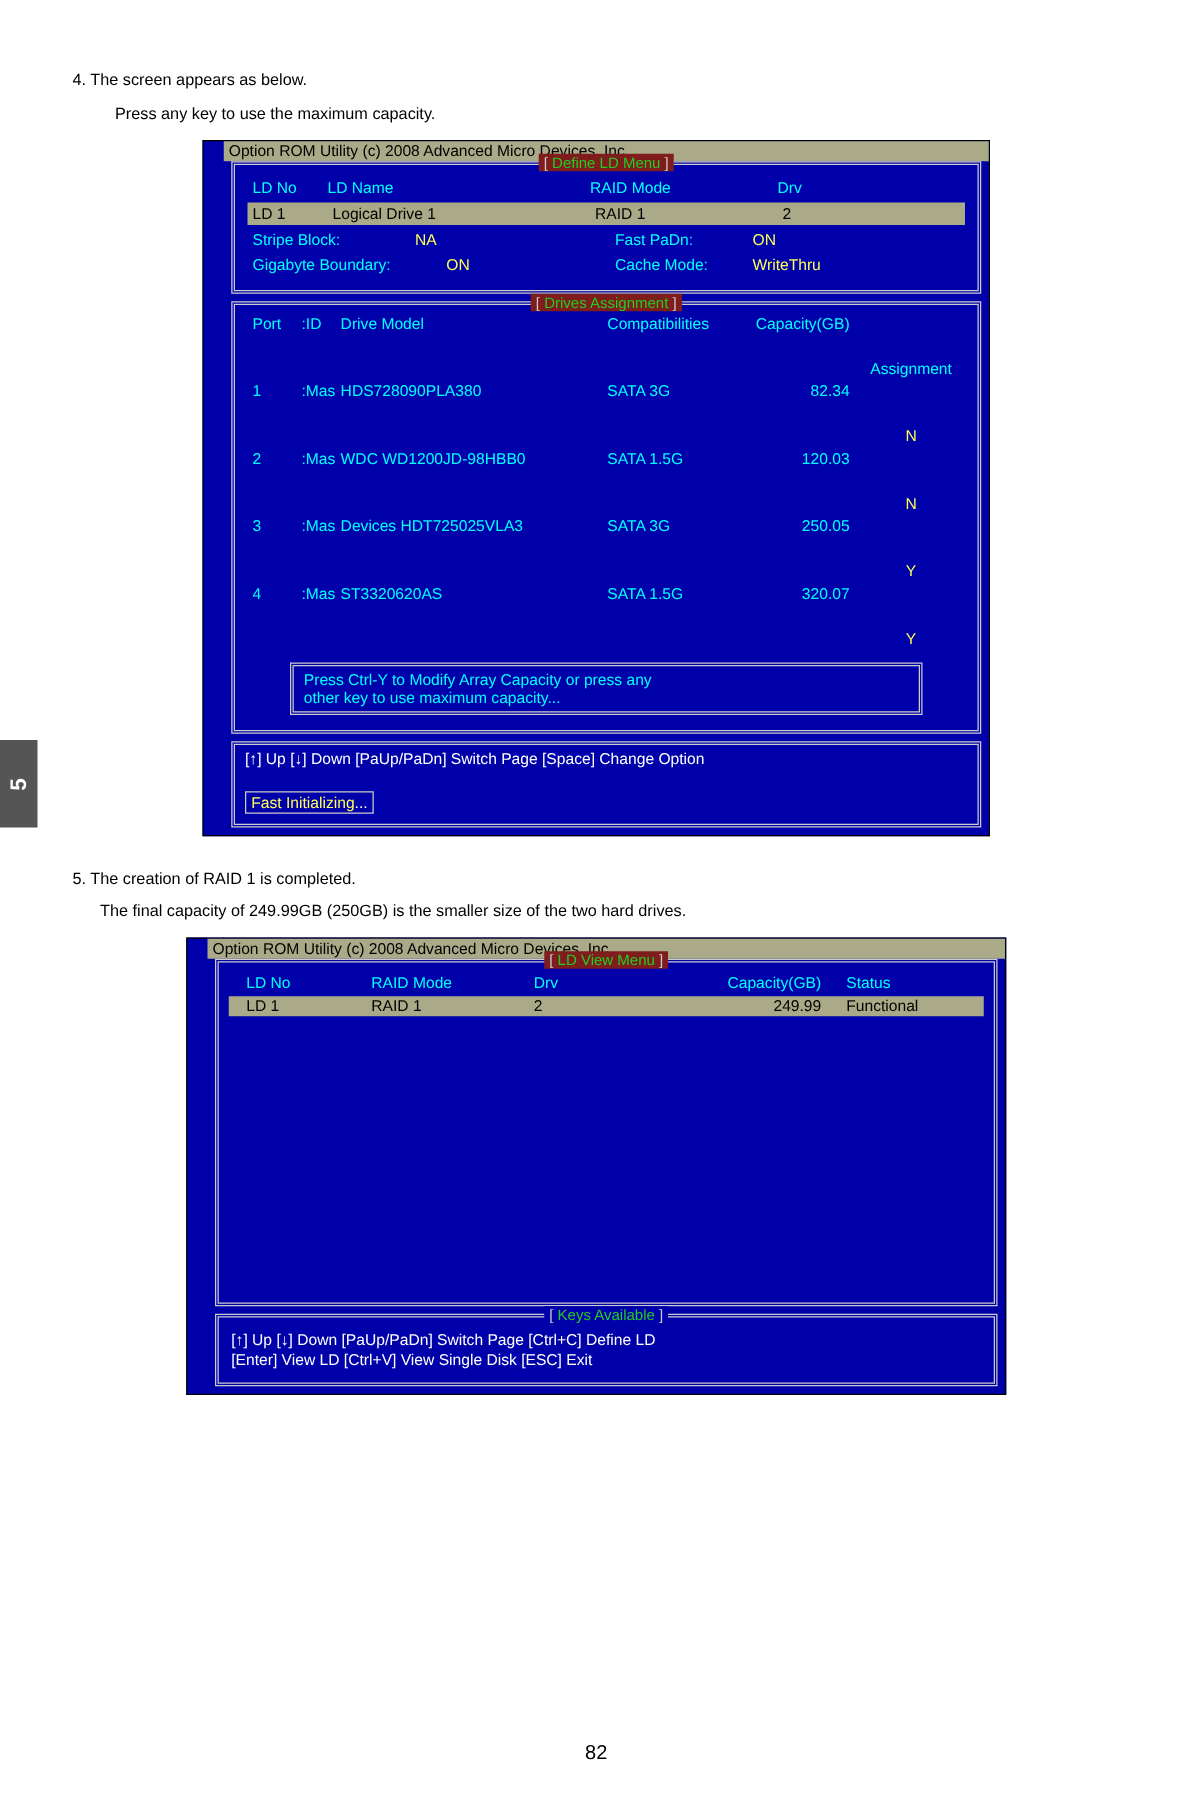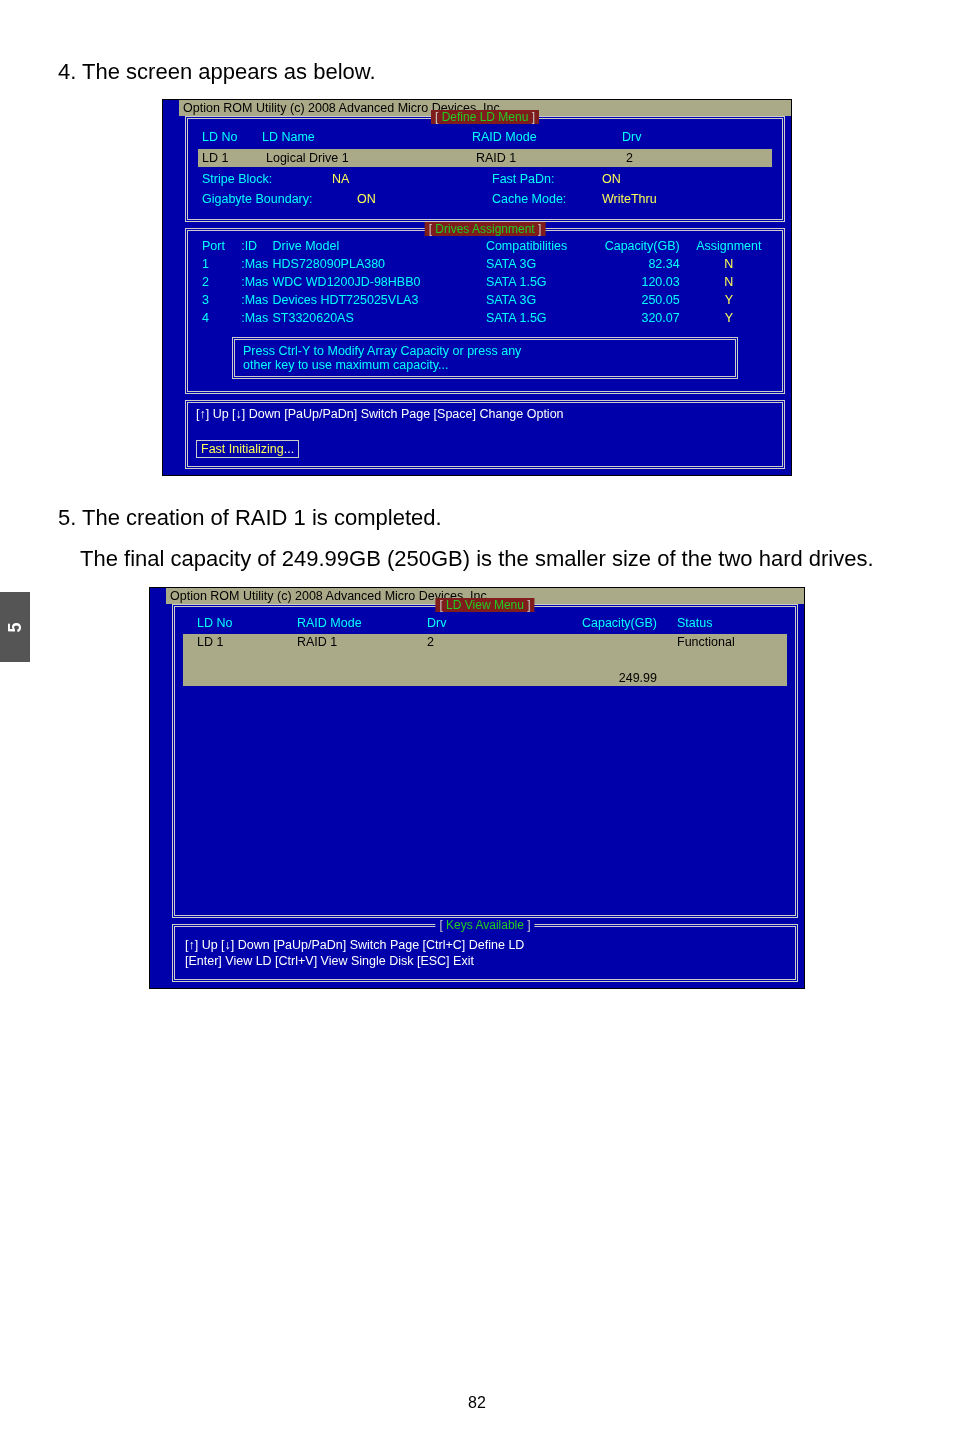--- a/index.html
+++ b/index.html
@@ -27,21 +27,21 @@
     font-size: 18px;
     font-weight: bold;
   }
   .page-number-tab span {
     transform: rotate(-90deg);
   }
   .content {
     padding: 54px 58px 0 58px;
   }
   .instr {
-    font-size: 22px;
+    font-size: 13px;
     line-height: 1.6;
     margin: 0 0 6px 0;
   }
   .instr-indent {
     padding-left: 34px;
   }
   .instr-indent2 {
     padding-left: 22px;
   }
 
@@ -116,21 +116,21 @@
   .stripe-row .c3 { width: 110px; }
   .stripe-row .c4 { width: 100px; }
 
   
   .drv-h { display:flex; padding:2px 0;}
   .drv-h .d1 { width:40px; }
   .drv-h .d2 { width:32px; }
   .drv-h .d3 { width:218px; }
   .drv-h .d4 { width:104px; }
   .drv-h .d5 { width:94px; text-align:right; padding-right:10px;}
-  .drv-h .d6 { width:80px; text-align:center; }
+  .drv-h .d6 { width:80px; text-align:center;margin-top:36px; }
 
   .inner-box {
     border: 3px double #ccc;
     margin: 10px 30px 2px 30px;
     padding: 4px 8px;
   }
 
   .footer-bar {
     border: 3px double #ccc;
     margin: 6px 6px 6px 6px;
@@ -157,21 +157,21 @@
   .sel-row2 {
     background: #aaaa88;
     color: #000;
     display:flex;
     margin: 1px 0;
     padding: 1px 0;
   }
   .sel-row2 .l1 { width:100px; padding-left:14px;}
   .sel-row2 .l2 { width:130px; }
   .sel-row2 .l3 { width:80px; }
-  .sel-row2 .l4 { width:150px; text-align:right; padding-right:20px;margin-top:36px;}
+  .sel-row2 .l4 { width:150px; text-align:right; padding-right:20px;}
   .sel-row2 .l5 { width:100px; }
 
   .big-empty { height: 228px; }
   .keys-frame {
     border: 3px double #ccc;
     margin: 6px 6px 6px 6px;
     padding: 10px 10px;
     position: relative;
     color:#fff;
   }
@@ -202,20 +202,21 @@
 
 <div class="page-number-tab">
     <span>5</span>
   </div>
 
 <div class="content">
 
   <p class="instr">
     <span>4.</span> <span>The screen appears as below.</span>
   </p>
+  <p class="instr instr-indent">Press any key to use the maximum capacity.</p>
 
   <div class="bios">
     <div class="bios-title-bar">Option ROM Utility (c) 2008 Advanced Micro Devices, Inc.</div>
     <div class="bios-inner">
       <div class="dbl-frame">
         <span class="frame-label">Define LD Menu</span>
 
         <div class="row define-top-row cyan">
           <span class="col c1">LD No</span>
           <span class="col c2">LD Name</span>

